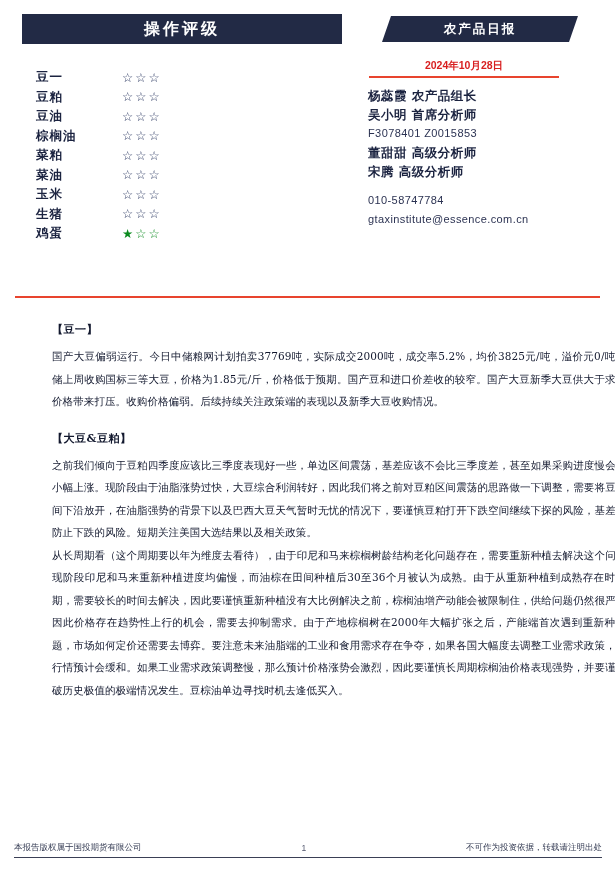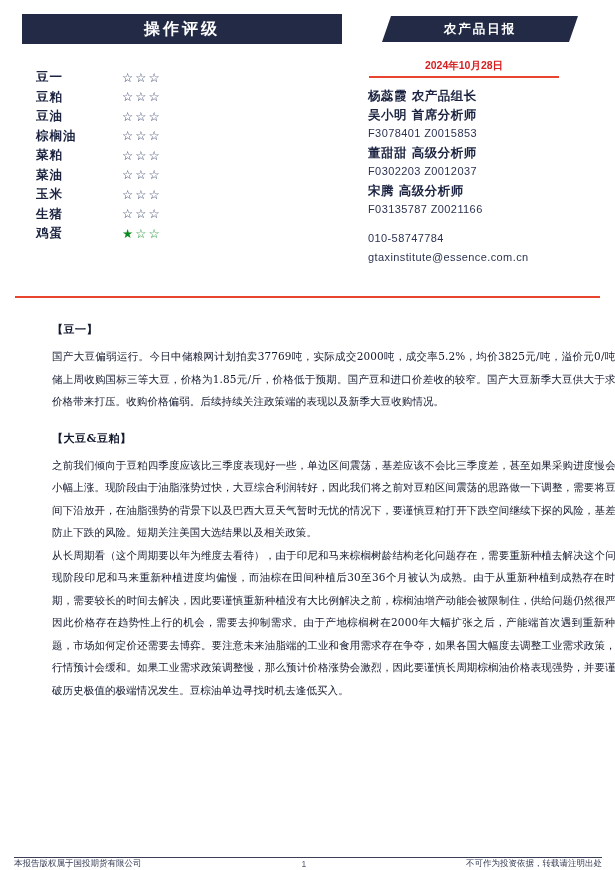--- a/index.html
+++ b/index.html
@@ -228,21 +228,21 @@
     position: absolute;
     left: 14px;
     bottom: 12px;
     width: 588px;
     height: 1px;
     background: #3a3f55;
   }
   .footer {
     position: absolute;
     left: 14px;
-    bottom: 0;
+    bottom: 16px;
     width: 588px;
     display: flex;
     justify-content: space-between;
     align-items: center;
     font-size: 8.5px;
     color: #333a52;
     font-family: "Liberation Sans", sans-serif;
   }
   .footer-center { color: #555a70; }
 </style>
@@ -303,23 +303,21 @@
         <div class="ribbon">农产品日报</div>
       </div>
       <div class="date-line">2024年10月28日</div>
       <div class="date-rule"></div>
 
       <div class="analyst-block">
         <div class="analyst-name">杨蕊霞 农产品组长</div>
         <div class="analyst-name">吴小明 首席分析师</div>
         <div class="analyst-code">F3078401 Z0015853</div>
         <div class="analyst-name">董甜甜 高级分析师</div>
-        <div class="analyst-code">F0302203 Z0012037</div>
         <div class="analyst-name">宋腾 高级分析师</div>
-        <div class="analyst-code">F03135787 Z0021166</div>
 
         <div class="contact-gap"></div>
         <div class="contact-line">010-58747784</div>
         <div class="contact-line">gtaxinstitute@essence.com.cn</div>
       </div>
     </div>
   </div>
 
   <div class="red-divider"></div>
 

